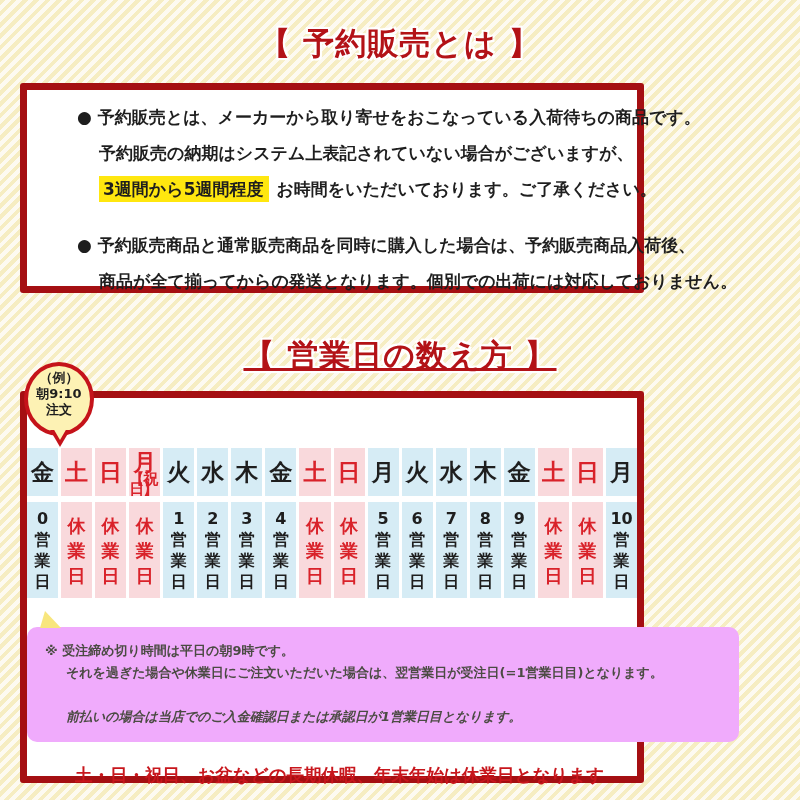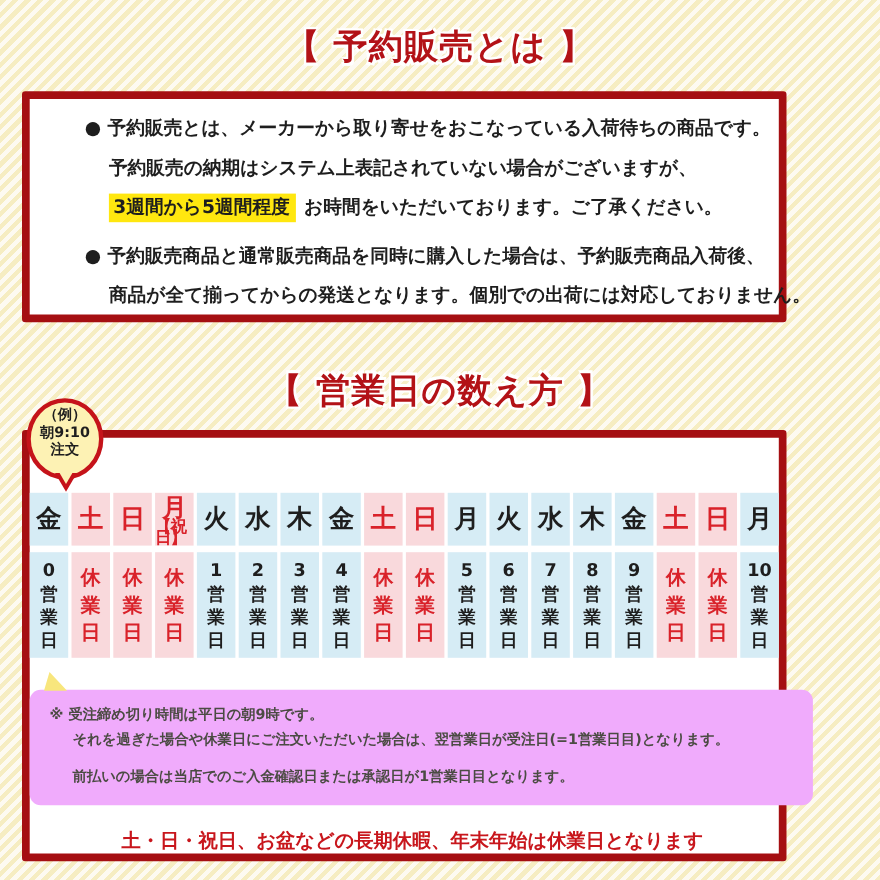--- a/index.html
+++ b/index.html
@@ -8,30 +8,30 @@
     font-family:"DejaVu Sans",sans-serif;
     background:repeating-linear-gradient(135deg,#f6edc2 0 4px,#fdfaf1 4px 8px);
   }
   .sec-title{
     margin:0;text-align:center;
     font-size:31px;line-height:38px;font-weight:bold;color:#b31217;
     letter-spacing:1px;
     text-shadow:-2px -2px 0 #fff,2px -2px 0 #fff,-2px 2px 0 #fff,2px 2px 0 #fff,0 0 5px #fff;
   }
   .t1{padding-top:24px;}
-  .t2{margin-top:43px;margin-bottom:17px;}
+  .t2{margin-top:43px;margin-bottom:17px;text-decoration:underline;}
   .box{
     box-sizing:border-box;
-    margin:0 20px;width:695px;background:#ffffff;
+    margin:0 20px;width:624px;background:#ffffff;
     border:7px solid #a50f12;border-radius:3px;
   }
   .box1{margin-top:21px;height:210px;padding:9px 20px 0 72px;}
   .bline{font-size:17px;font-weight:bold;color:#1e1e1e;line-height:36px;white-space:nowrap;}
   .bfirst{text-indent:-22px;}
-  .bullet2{margin-top:8px;}
+  .bullet2{margin-top:20px;}
   .hl{background:#ffe70f;padding:3px 6px 3px 4px;text-align:right;}
   .hl-rest{margin-left:7px;}
 
   .box2{position:relative;height:392px;}
   .balloon{
     position:absolute;left:-3px;top:-36px;z-index:3;
     width:62px;height:62px;background:#fdf2b4;
     border:4px solid #c5131a;border-radius:50%;
     text-align:center;padding-top:4px;
   }
@@ -63,21 +63,21 @@
     position:relative;box-sizing:border-box;
     margin:29px auto 0;width:712px;background:#f0abfc;border-radius:10px;
     padding:13px 14px 14px 18px;
   }
   .note-tail{
     position:absolute;top:-16px;left:13px;width:0;height:0;
     border-bottom:17px solid #f8e67d;border-left:5px solid transparent;border-right:16px solid transparent;
   }
   .note .nl{font-size:13px;line-height:22px;font-weight:bold;color:#4b4b43;white-space:nowrap;}
   .note .nl2{padding-left:21px;}
-  .note .nl3{padding-left:21px;margin-top:12px;}
+  .note .nl3{padding-left:21px;margin-top:22px;font-style:italic;}
 
   .footer-red{
     margin-top:20px;text-align:center;
     font-size:17.5px;line-height:26px;font-weight:bold;color:#c8161c;padding-left:15px;
   }
 </style>
 </head>
 <body>
 
 <h1 class="sec-title t1">【 予約販売とは 】</h1>

